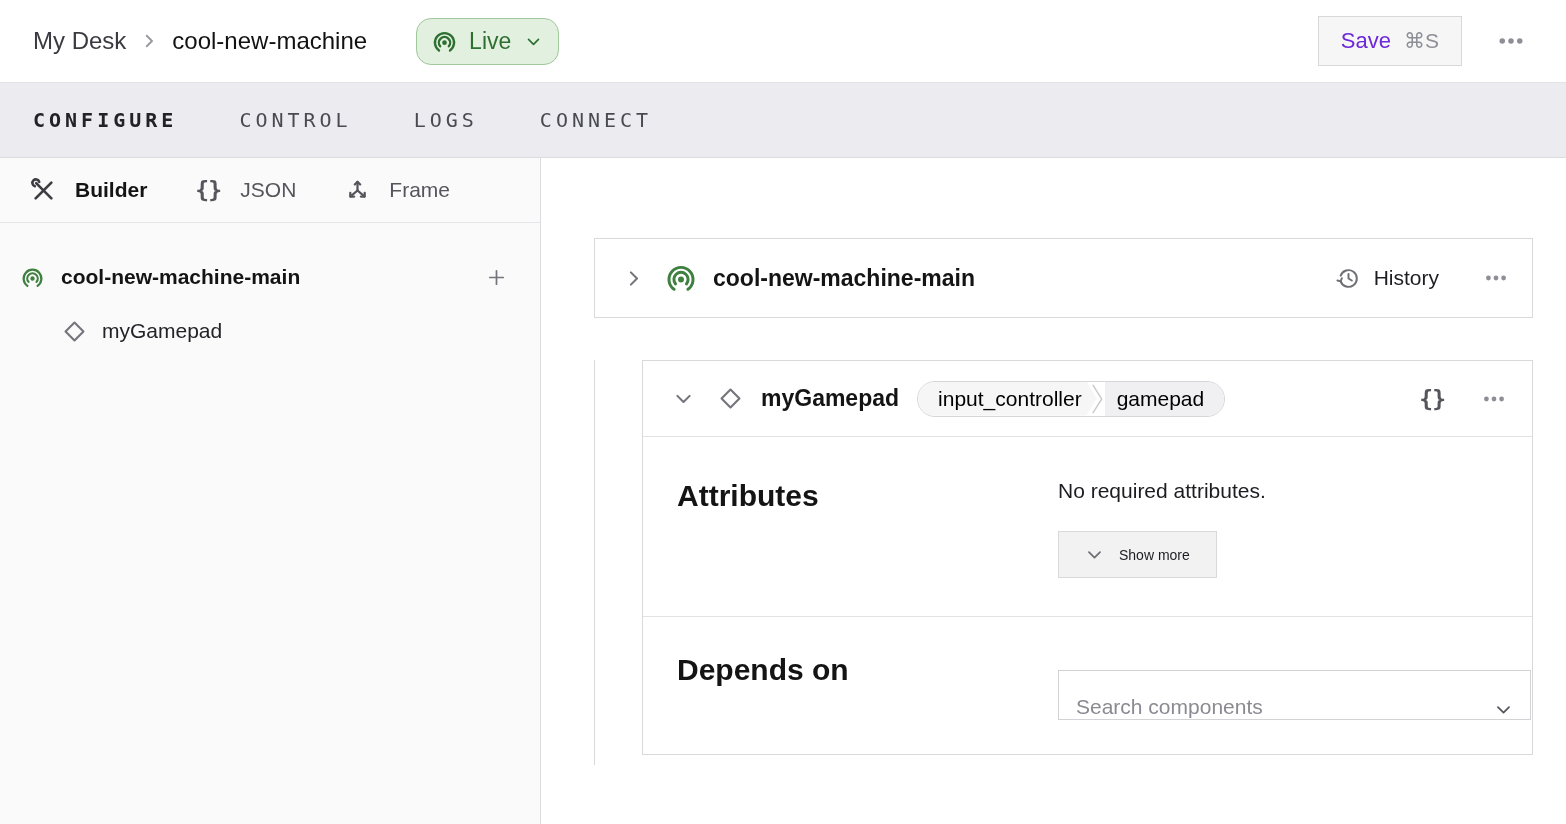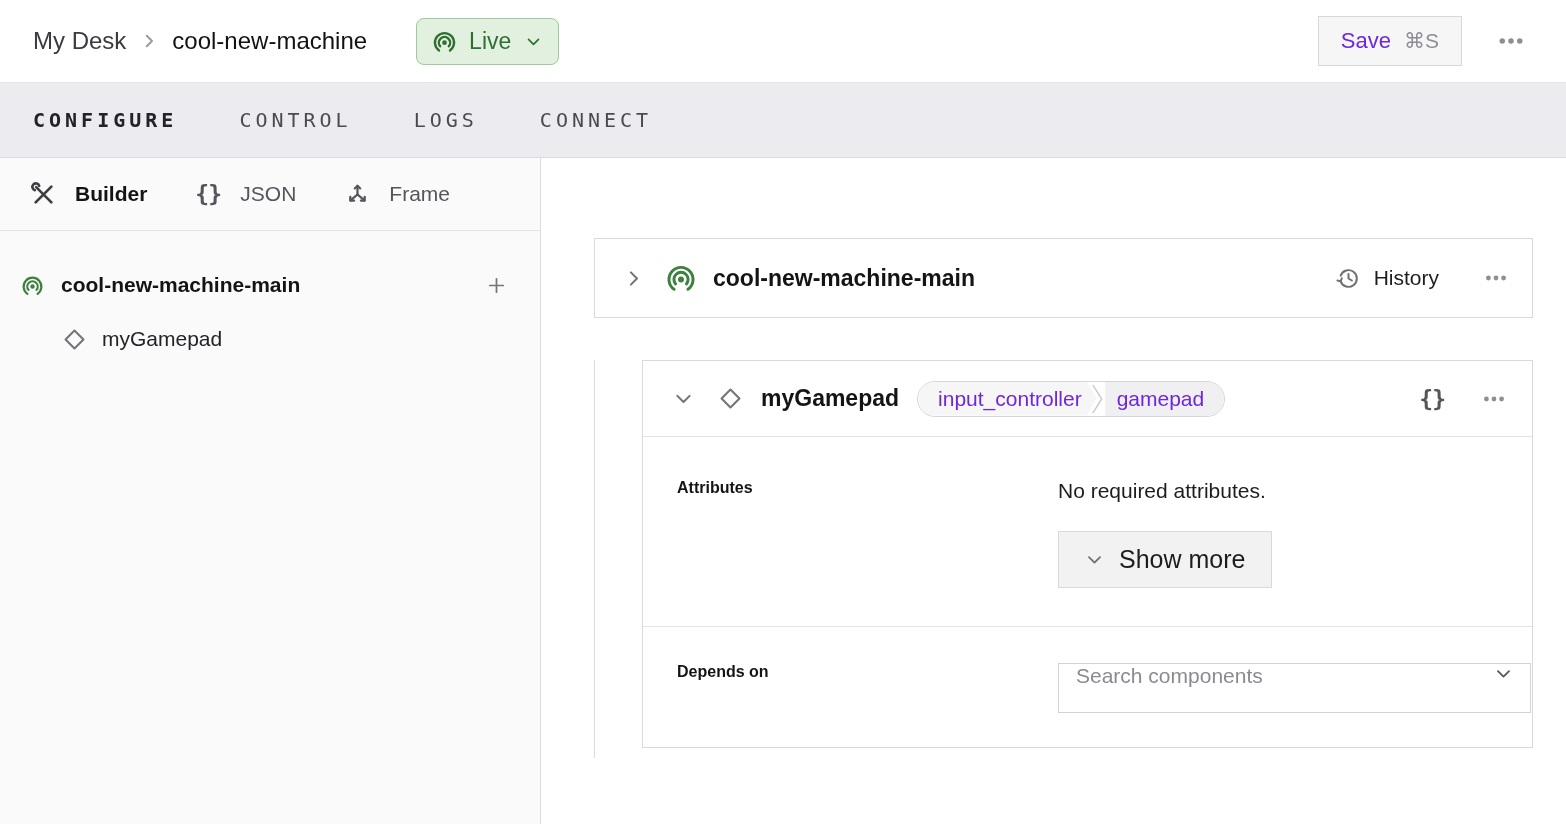--- a/index.html
+++ b/index.html
@@ -5,21 +5,21 @@
   * { margin:0; padding:0; box-sizing:border-box; }
   html,body { width:1566px; height:824px; overflow:hidden; background:#fff;
     font-family:"Liberation Sans", sans-serif; color:#1a1a1e; }
 
   
   .topbar { height:82px; display:flex; align-items:center; padding:0 40px 0 33px; background:#fff; }
   .crumb-root { font-size:24px; color:#3a3a41; }
   .crumb-sep { width:18px; height:18px; color:#9a9aa2; margin:0 14px; display:flex; }
   .crumb-current { font-size:24px; font-weight:400; color:#121212; }
   .live-badge { margin-left:49px; display:flex; align-items:center; gap:11px;
-    background:#e2f1df; border:1px solid #9fc89b; border-radius:8px;
+    background:#e2f1df; border:1px solid #9fc89b; border-radius:15px;
     padding:9px 16px 9px 14px; color:#2f6f31; cursor:pointer; }
   .live-badge .b-icon { width:27px; height:27px; display:flex; }
   .live-label { font-size:23px; color:#2f6f31; }
   .live-badge .chev { width:17px; height:17px; display:flex; margin-left:3px; }
   .top-spacer { flex:1; }
   .save-btn { display:flex; align-items:center; gap:13px; background:#f6f6f7;
     border:1px solid #d8d8db; padding:11px 22px; cursor:pointer; }
   .save-label { font-size:22px; color:#6d28d9; }
   .save-shortcut { font-size:21px; color:#8e8e96; }
   .dots { width:30px; height:30px; color:#8e8e96; display:flex; cursor:pointer; }
@@ -30,21 +30,21 @@
     border-bottom:1px solid #dcdce0; display:flex; align-items:center;
     padding:0 33px; gap:62px; font-family:"DejaVu Sans Mono", monospace; }
   .tab { font-size:20px; letter-spacing:4px; color:#4a4a52; cursor:pointer; }
   .tab.active { font-weight:700; color:#232327; }
 
   
   .workspace { display:flex; height:666px; }
 
   
   .sidebar { width:541px; background:#fafafb; border-right:1px solid #dcdce0; }
-  .mode-row { height:73px; display:flex; align-items:center; padding-left:30px;
+  .mode-row { height:65px; display:flex; align-items:center; padding-left:30px;
     gap:48px; border-bottom:1px solid #e5e5e8; }
   .mode-item { display:flex; align-items:center; gap:18px; cursor:pointer; }
   .mode-item .m-icon { width:27px; height:27px; display:flex; color:#55555c; }
   .mode-item.active .m-icon { color:#3c3c42; }
   .mode-label { font-size:21px; color:#55555c; }
   .mode-item.active .mode-label { font-weight:700; color:#141414; }
   .braces-glyph { font-family:"DejaVu Sans Mono", monospace; font-size:23px; font-weight:700;
     color:#55555c; letter-spacing:-1px; }
   .tree { padding-top:28px; }
   .tree-root { height:52px; display:flex; align-items:center; padding:0 32px 0 20px; cursor:pointer; }
@@ -69,40 +69,40 @@
   .machine-card .dots { margin-left:44px; width:26px; }
 
   .sub-wrap { margin-top:42px; border-left:1px solid #d9d9dc; padding-left:47px; padding-bottom:10px; }
   .component-card { border:1px solid #d9d9dc; background:#fff; }
   .comp-header { height:76px; display:flex; align-items:center; padding:0 25px 0 30px;
     border-bottom:1px solid #e3e3e6; }
   .comp-header .diamond-icon { margin-left:24px; }
   .comp-name { margin-left:18px; font-size:23px; font-weight:700; color:#141414; }
   .type-pill { margin-left:18px; display:flex; align-items:stretch; height:36px;
     border:1px solid #d6d6d9; border-radius:18px; overflow:hidden; background:#fff; }
-  .pill-seg { display:flex; align-items:center; font-size:21px; color:#6d28d9; }
+  .pill-seg { display:flex; align-items:center; font-size:21px; color:#000000; }
   .pill-seg.api { background:#f6f6f7; padding:0 15px 0 20px;
     clip-path:polygon(0 0, calc(100% - 10px) 0, 100% 50%, calc(100% - 10px) 100%, 0 100%); }
   .pill-sep { width:15px; margin-left:-7px; display:flex; align-items:center; background:transparent; }
   .pill-seg.model { background:#f0f0f2; padding:0 20px 0 12px; }
   .comp-header .braces-glyph { cursor:pointer; }
   .comp-header .dots { margin-left:36px; width:26px; }
 
   .comp-row { display:grid; grid-template-columns:381px 1fr; padding-left:34px; }
   .comp-row.attributes { padding-top:42px; padding-bottom:38px; }
-  .row-label { font-size:16px; font-weight:700; color:#141414; }
+  .row-label { font-size:30px; font-weight:700; color:#141414; }
   .empty-text { font-size:21px; color:#1d1d21; }
   .show-more-btn { margin-top:28px; display:inline-flex; align-items:center; gap:15px;
     background:#f2f2f3; border:1px solid #d9d9dc; padding:13px 26px; width:max-content; cursor:pointer; }
   .show-more-btn .chev { width:19px; height:19px; display:flex; color:#6f6f76; }
-  .show-more-label { font-size:25px; color:#1d1d21; }
+  .show-more-label { font-size:14px; color:#1d1d21; }
   .row-divider { border-top:1px solid #e3e3e6; }
   .comp-row.depends { padding-top:36px; padding-bottom:34px; }
   .depends-select { width:473px; height:50px; border:1px solid #d3d3d6; background:#fff;
-    display:flex; align-items:flex-start; padding:0 17px; cursor:pointer; }
+    display:flex; align-items:flex-end; padding:0 17px; cursor:pointer;margin-top:17px; }
   .select-placeholder { font-size:21px; color:#8a8a92; }
   .depends-select .chev { margin-left:auto; width:19px; height:19px; display:flex; color:#55555c; }
 
   svg { width:100%; height:100%; display:block; }
 </style>
 </head>
 <body>
 
 <header class="topbar">
   <span class="crumb-root">My Desk</span>

